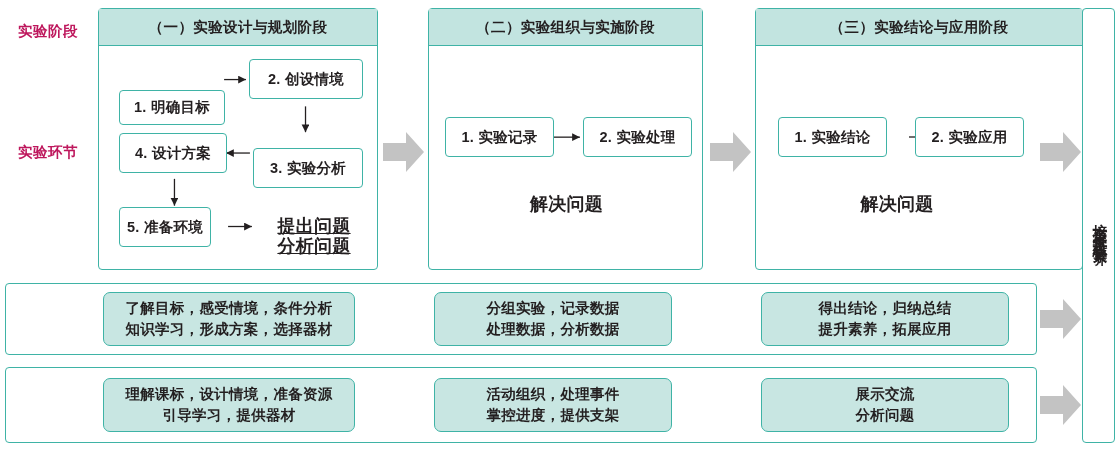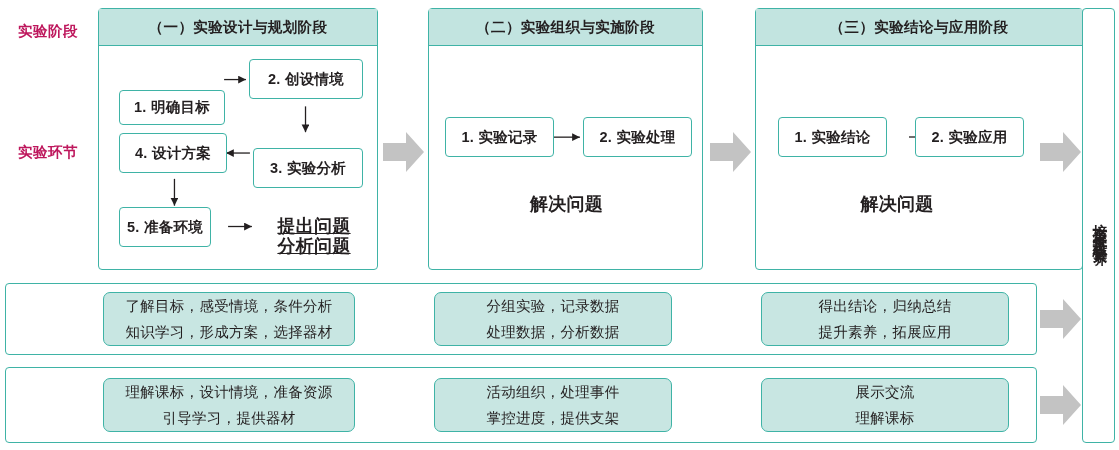--- a/index.html
+++ b/index.html
@@ -52,21 +52,21 @@
 
   
   .act-row{
     position:absolute;left:5px;width:1032px;box-sizing:border-box;
     border:1.4px solid #3fb3a6;border-radius:4px;background:#ffffff;
   }
   .act-box{
     position:absolute;box-sizing:border-box;
     border:1.4px solid #3fb3a6;border-radius:7px;background:#c8e6e2;
     display:flex;align-items:center;justify-content:center;text-align:center;
-    font-size:14.5px;font-weight:400;line-height:26px;color:#231f20;
+    font-size:14.5px;font-weight:700;line-height:21px;color:#231f20;
     letter-spacing:.3px;white-space:pre-line;
   }
 
   
   .outcome{
     position:absolute;left:1082px;top:8px;width:33px;height:435px;
     box-sizing:border-box;border:1.4px solid #3fb3a6;border-radius:4px;
     background:#ffffff;
   }
   .outcome-text{
@@ -177,21 +177,21 @@
   <svg class="bigarrow" style="left:1040px;top:297px;" width="42" height="44" viewBox="0 0 42 44">
     <path d="M0,13 L23,13 L23,2 L41,22 L23,42 L23,31 L0,31 Z" fill="#c3c3c3"></path>
   </svg>
 
   <div class="act-row" style="top:367px;height:76px;">
     <div class="act-box" style="left:97px;top:10px;width:252px;height:54px;">理解课标，设计情境，准备资源
 引导学习，提供器材</div>
     <div class="act-box" style="left:428px;top:10px;width:238px;height:54px;">活动组织，处理事件
 掌控进度，提供支架</div>
     <div class="act-box" style="left:755px;top:10px;width:248px;height:54px;">展示交流
-理解课标</div>
+分析问题</div>
   </div>
   <svg class="bigarrow" style="left:1040px;top:383px;" width="42" height="44" viewBox="0 0 42 44">
     <path d="M0,13 L23,13 L23,2 L41,22 L23,42 L23,31 L0,31 Z" fill="#c3c3c3"></path>
   </svg>
 
   <div class="outcome">
     <div class="outcome-text">培育学生学科核心素养</div>
   </div>
 
 </div>

